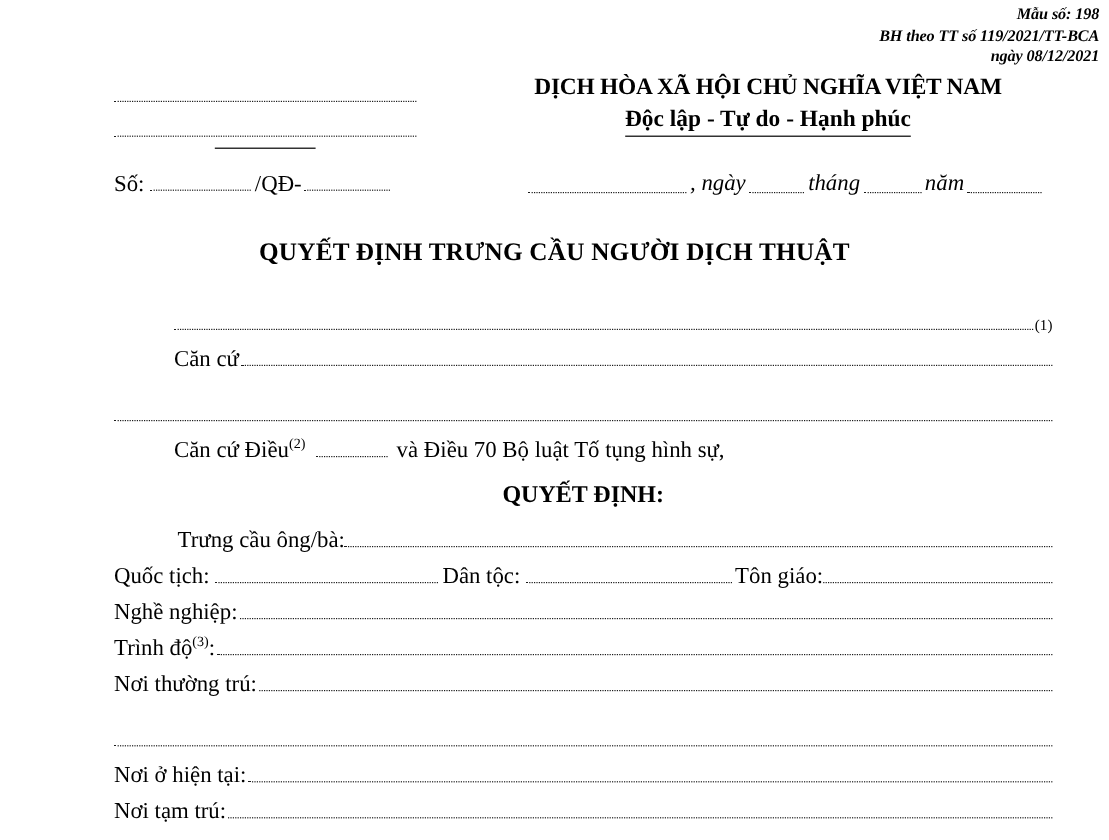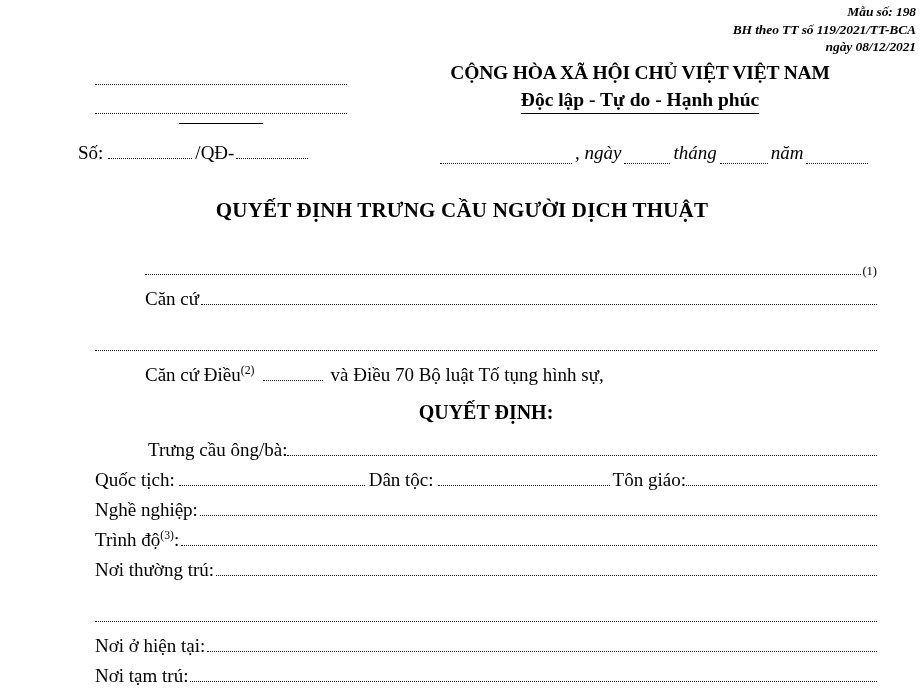--- a/index.html
+++ b/index.html
@@ -59,21 +59,21 @@
   .issuer .d-line.second { margin-top: 8px; }
   .issuer .rule {
     width: 84px;
     margin: 9px auto 0 auto;
     border-bottom: 1.6px solid #000;
   }
 
   
   .so-line {
     position: absolute;
-    left: 78px;
+    left: 95px;
     top: 142px;
     width: 260px;
     font-size: 19px;
     display: flex;
     align-items: baseline;
   }
   .so-line .lbl { white-space: nowrap; }
   .so-line .qd { white-space: nowrap; padding: 0 2px 0 3px; }
 
   
@@ -102,21 +102,21 @@
 
   
   .date-line {
     position: absolute;
     left: 440px;
     top: 142px;
     width: 425px;
     font-style: italic;
     font-size: 19px;
     display: flex;
-    align-items: flex-end;
+    align-items: center;
   }
   .date-line .w { white-space: nowrap; padding: 0 3px; }
 
   
   .main-title {
     position: absolute;
     left: 0;
     top: 198px;
     width: 924px;
     text-align: center;
@@ -176,21 +176,21 @@
     <div>ngày 08/12/2021</div>
   </div>
 
   <div class="issuer">
     <div class="d-line"></div>
     <div class="d-line second"></div>
     <div class="rule"></div>
   </div>
 
   <div class="national">
-    <div class="country">CỘNG HÒA XÃ HỘI CHỦ VIỆT VIỆT NAM</div>
+    <div class="country">DỊCH HÒA XÃ HỘI CHỦ NGHĨA VIỆT NAM</div>
     <div class="motto">Độc lập - Tự do - Hạnh phúc</div>
   </div>
 
   <div class="so-line">
     <span class="lbl">Số:</span>
     <span class="dots" style="flex:0 0 84px;margin-left:5px;"></span>
     <span class="qd">/QĐ-</span>
     <span class="dots" style="flex:0 0 72px;"></span>
   </div>
 

